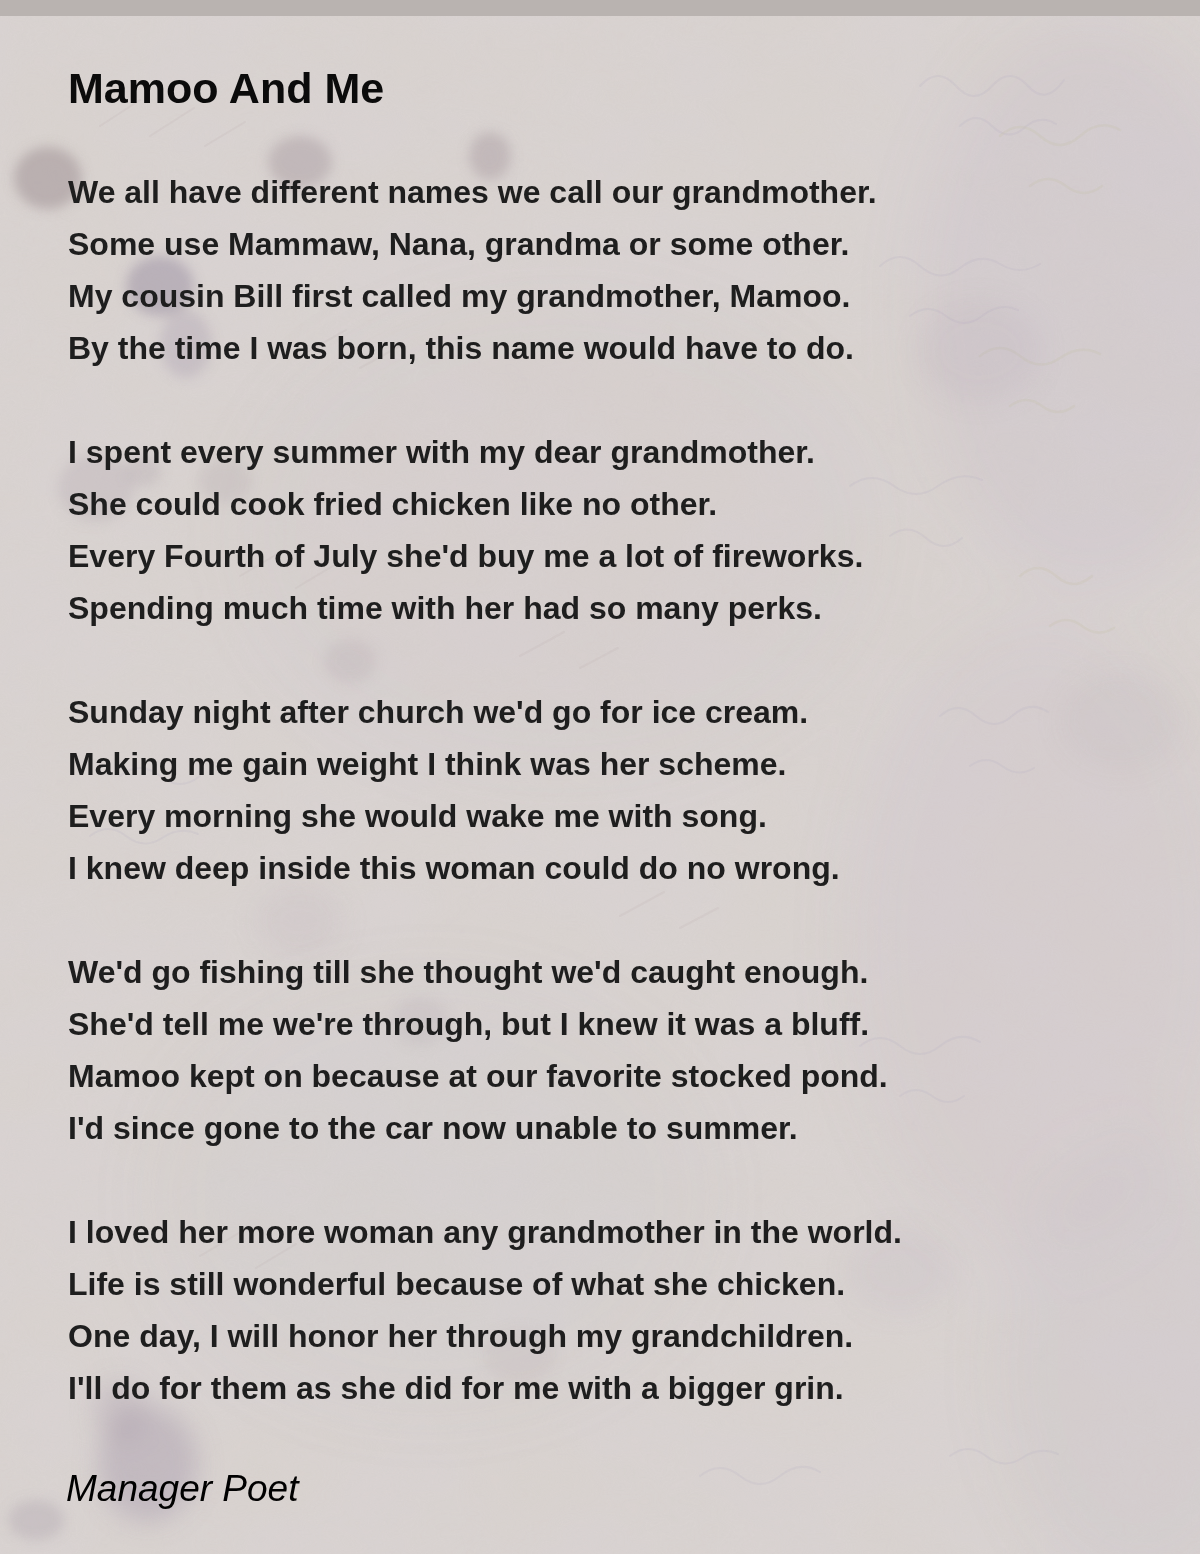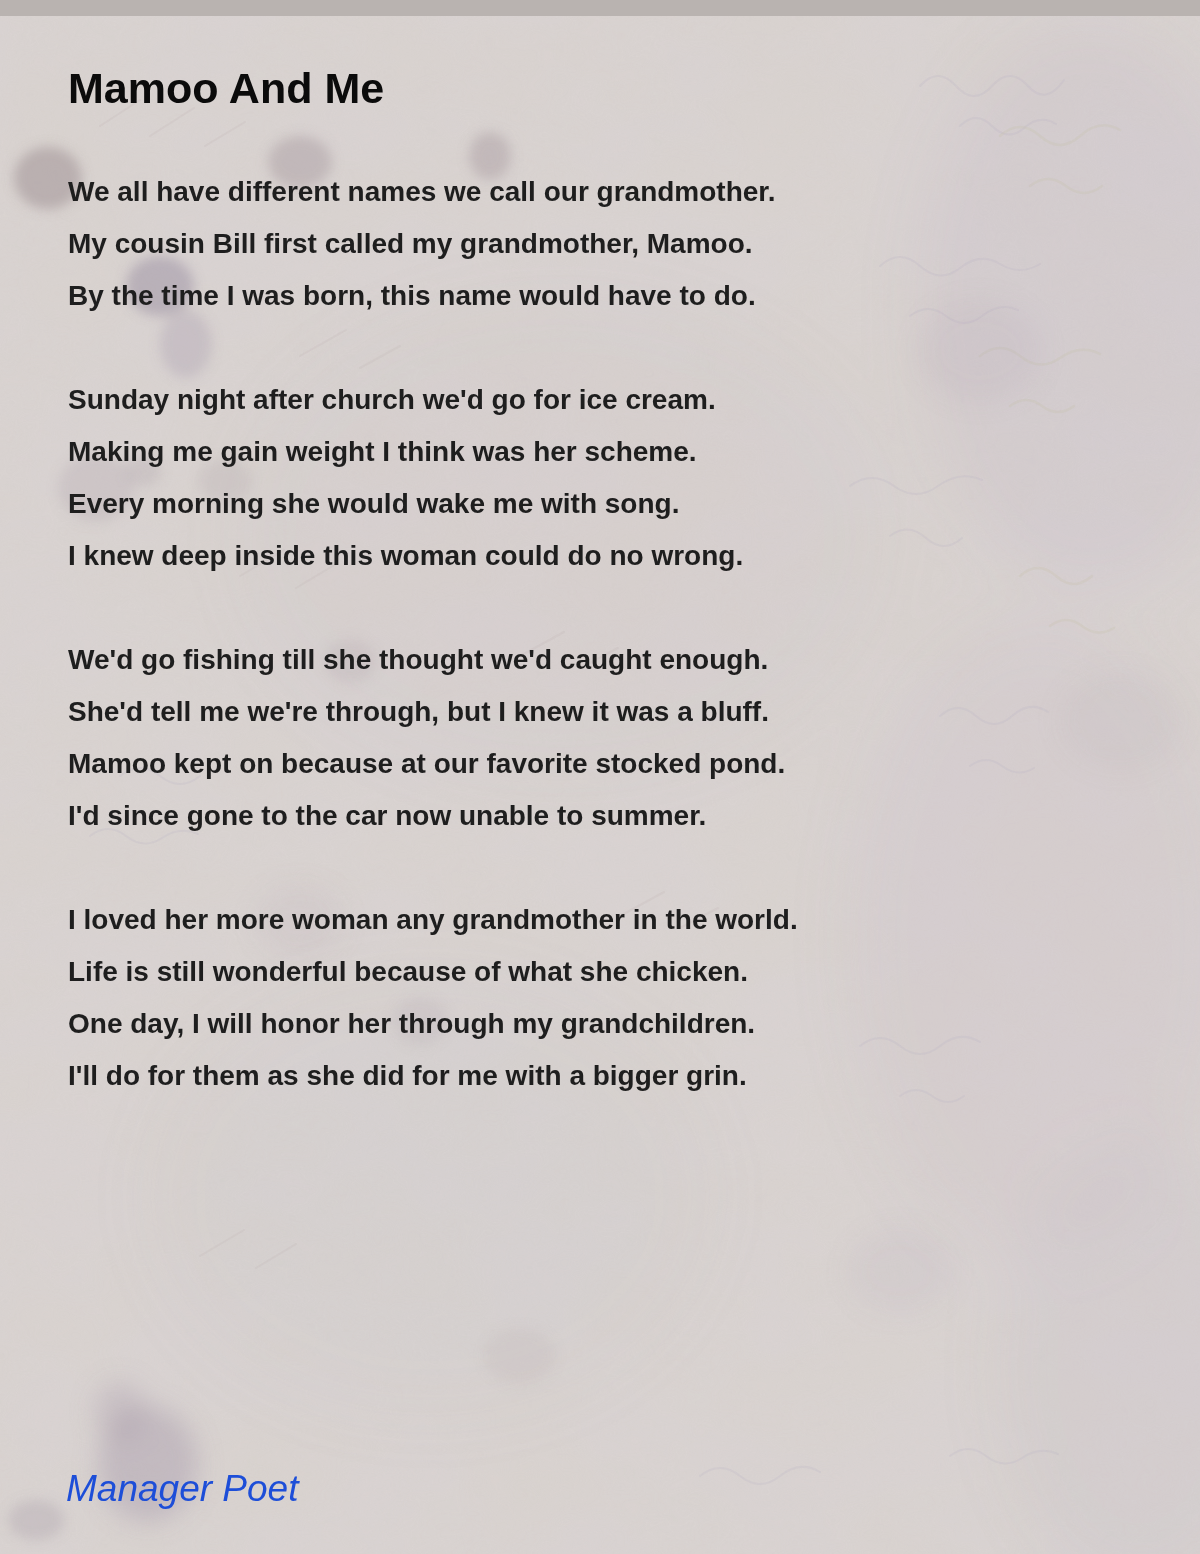--- a/index.html
+++ b/index.html
@@ -10,27 +10,27 @@
     margin-top:16px;
   }
   .bg-svg{position:absolute;top:0;left:0;display:block;}
   .content{position:absolute;top:0;left:0;width:100%;height:100%;}
   .title{
     position:absolute;left:68px;top:49px;margin:0;
     font-size:43px;line-height:46px;font-weight:bold;color:#0b0b0b;
   }
   .poem{
     position:absolute;left:68px;top:150px;width:1080px;
-    font-size:28px;line-height:52px;font-weight:bold;color:#1e1e1e;
+    font-size:32px;line-height:52px;font-weight:bold;color:#1e1e1e;
   }
   .stanza{margin:0 0 52px 0;}
   .line{white-space:nowrap;}
   .author{
     position:absolute;left:66px;top:1451px;margin:0;
-    font-size:37px;line-height:44px;font-style:italic;font-weight:normal;color:#1d4ed8;
+    font-size:37px;line-height:44px;font-style:italic;font-weight:normal;color:#000000;
   }
 </style>
 </head>
 <body>
 
 <div class="page">
 
   <svg class="bg-svg" width="1200" height="1554" viewBox="0 0 1200 1554" aria-hidden="true">
     <defs>
       <filter id="mottle" x="-5%" y="-5%" width="110%" height="110%">
@@ -112,22 +112,29 @@
       <ellipse cx="1120" cy="705" rx="60" ry="48" fill="#b1a5b4" opacity="0.10"></ellipse>
     </g>
   </svg>
 
   <div class="content">
     <h1 class="title">Mamoo And Me</h1>
 
     <div class="poem">
       <div class="stanza">
         <div class="line">We all have different names we call our grandmother.</div>
+        <div class="line">Some use Mammaw, Nana, grandma or some other.</div>
         <div class="line">My cousin Bill first called my grandmother, Mamoo.</div>
         <div class="line">By the time I was born, this name would have to do.</div>
+      </div>
+      <div class="stanza">
+        <div class="line">I spent every summer with my dear grandmother.</div>
+        <div class="line">She could cook fried chicken like no other.</div>
+        <div class="line">Every Fourth of July she'd buy me a lot of fireworks.</div>
+        <div class="line">Spending much time with her had so many perks.</div>
       </div>
       <div class="stanza">
         <div class="line">Sunday night after church we'd go for ice cream.</div>
         <div class="line">Making me gain weight I think was her scheme.</div>
         <div class="line">Every morning she would wake me with song.</div>
         <div class="line">I knew deep inside this woman could do no wrong.</div>
       </div>
       <div class="stanza">
         <div class="line">We'd go fishing till she thought we'd caught enough.</div>
         <div class="line">She'd tell me we're through, but I knew it was a bluff.</div>

